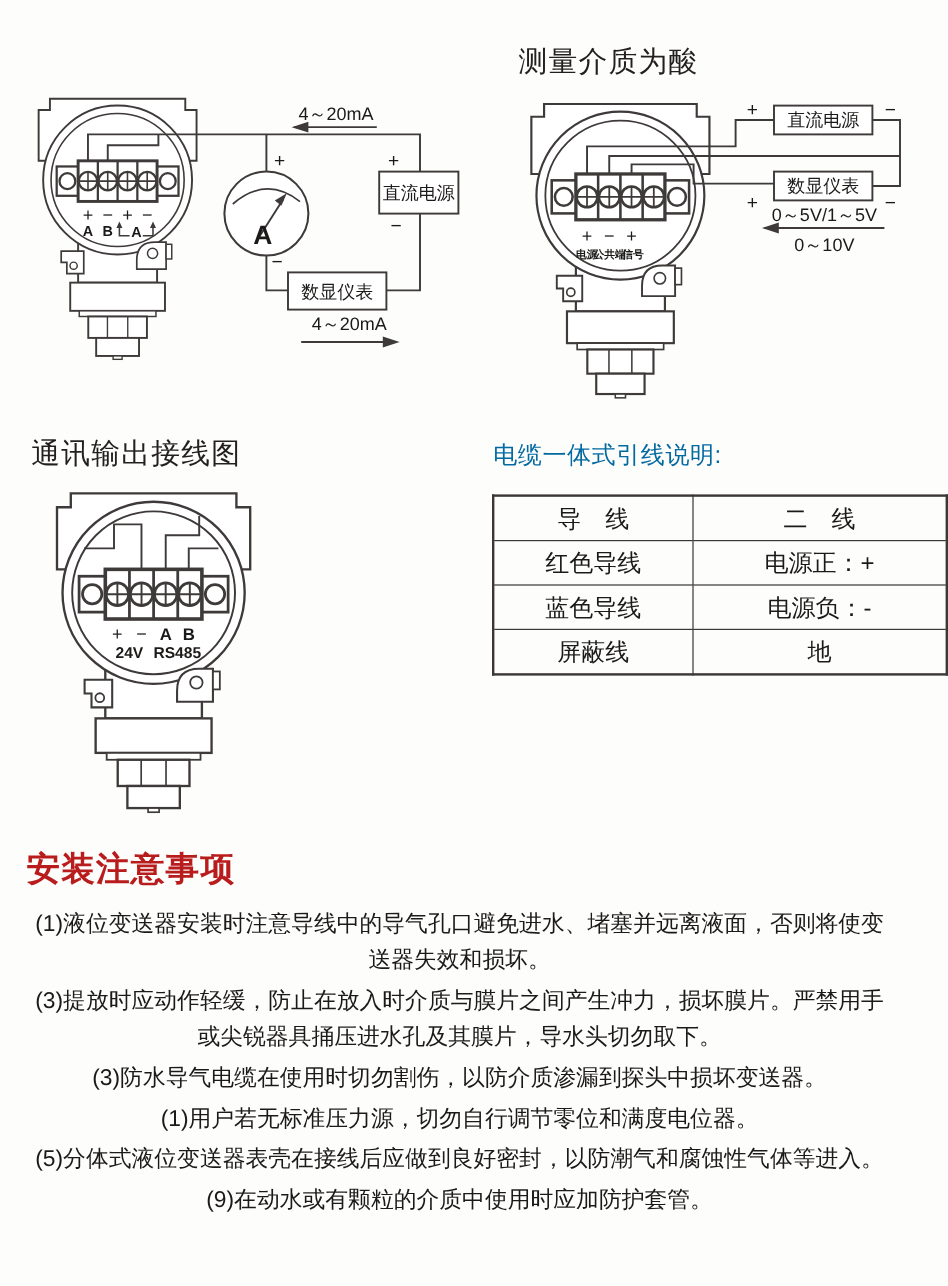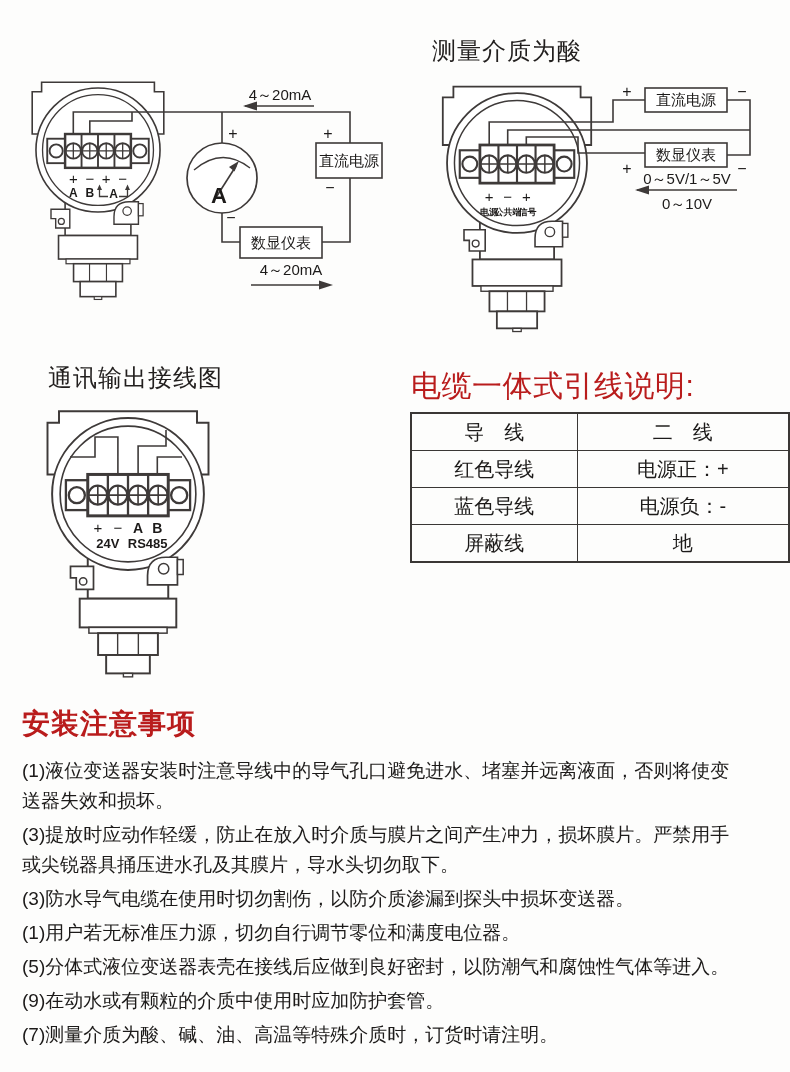--- a/index.html
+++ b/index.html
@@ -1,37 +1,37 @@
 <!DOCTYPE html>
 <html><head>
 <meta charset="utf-8">
 <style>
   html,body{margin:0;padding:0;background:#e8e8e8;}
   .page{position:relative;width:790px;height:1072px;background:#fdfdfc;overflow:hidden;
         font-family:"Liberation Sans","DejaVu Sans",sans-serif;color:#1c1a19;}
   .dtitle{position:absolute;margin:0;font-size:24px;font-weight:500;color:#221f1e;letter-spacing:1px;white-space:nowrap;}
-  .sec-title{position:absolute;margin:0;font-size:30px;font-weight:500;color:#b91c1c;letter-spacing:0.5px;white-space:nowrap;}
+  .sec-title{position:absolute;margin:0;font-size:20px;font-weight:500;color:#0369a1;letter-spacing:0.5px;white-space:nowrap;}
   svg{position:absolute;display:block;}
   svg text{fill:#1c1a19;font-family:"Liberation Sans","DejaVu Sans",sans-serif;}
   .cable-table{position:absolute;left:410px;top:412px;border-collapse:collapse;table-layout:fixed;}
   .cable-table th,.cable-table td{border:1.6px solid #3a3735;height:36px;text-align:center;
         font-size:20px;font-weight:normal;color:#1c1a19;padding:0 20px;}
   .cable-table{border:2.5px solid #3a3735;}
   .col-a{width:128px;} .col-b{width:175px;}
   .notes-title{position:absolute;left:22px;top:705px;margin:0;font-size:28px;font-weight:bold;color:#b91c1c;letter-spacing:1px;}
   .notes{position:absolute;left:22px;top:756px;width:722px;font-size:19px;line-height:30px;color:#1c1a19;}
-  .notes p{margin:0 0 4px 0;}
+  .notes p{margin:0 0 4px 0;text-align:center;}
 </style>
 </head>
 <body>
 
 <div class="page">
 
   <h2 class="dtitle" style="left:432px;top:35px">测量介质为酸</h2>
-  <h2 class="dtitle" style="left:48px;top:362px">通讯输出接线图</h2>
+  <h2 class="dtitle" style="left:26px;top:362px">通讯输出接线图</h2>
 
   <svg style="left:0;top:60px" width="400" height="245" viewBox="0 60 400 245">
     <defs>
       <g id="xmtr-sym" fill="none" stroke="#3e3a39" stroke-width="1.7">
         <polygon points="10,88 10,43 20,43 20,33 140,33 140,43 150,43 150,88" fill="#fff"></polygon>
         <rect x="45" y="158" width="70" height="38" fill="#fff"></rect>
         <circle cx="80" cy="105" r="66" fill="#fff"></circle>
         <circle cx="80" cy="105" r="59" fill="#fff" stroke-width="1.4"></circle>
         <rect x="26" y="93" width="108" height="26" fill="#fff" stroke-width="2"></rect>
         <rect x="45" y="88" width="70" height="36" fill="#fff" stroke-width="2.6"></rect>
@@ -199,16 +199,15 @@
     </table>
 
   <h2 class="notes-title">安装注意事项</h2>
   <div class="notes">
     <p>(1)液位变送器安装时注意导线中的导气孔口避免进水、堵塞并远离液面，否则将使变送器失效和损坏。</p>
     <p>(3)提放时应动作轻缓，防止在放入时介质与膜片之间产生冲力，损坏膜片。严禁用手或尖锐器具捅压进水孔及其膜片，导水头切勿取下。</p>
     <p>(3)防水导气电缆在使用时切勿割伤，以防介质渗漏到探头中损坏变送器。</p>
     <p>(1)用户若无标准压力源，切勿自行调节零位和满度电位器。</p>
     <p>(5)分体式液位变送器表壳在接线后应做到良好密封，以防潮气和腐蚀性气体等进入。</p>
     <p>(9)在动水或有颗粒的介质中使用时应加防护套管。</p>
-    <p>(7)测量介质为酸、碱、油、高温等特殊介质时，订货时请注明。</p>
   </div>
 
 </div>
 
 </body></html>

